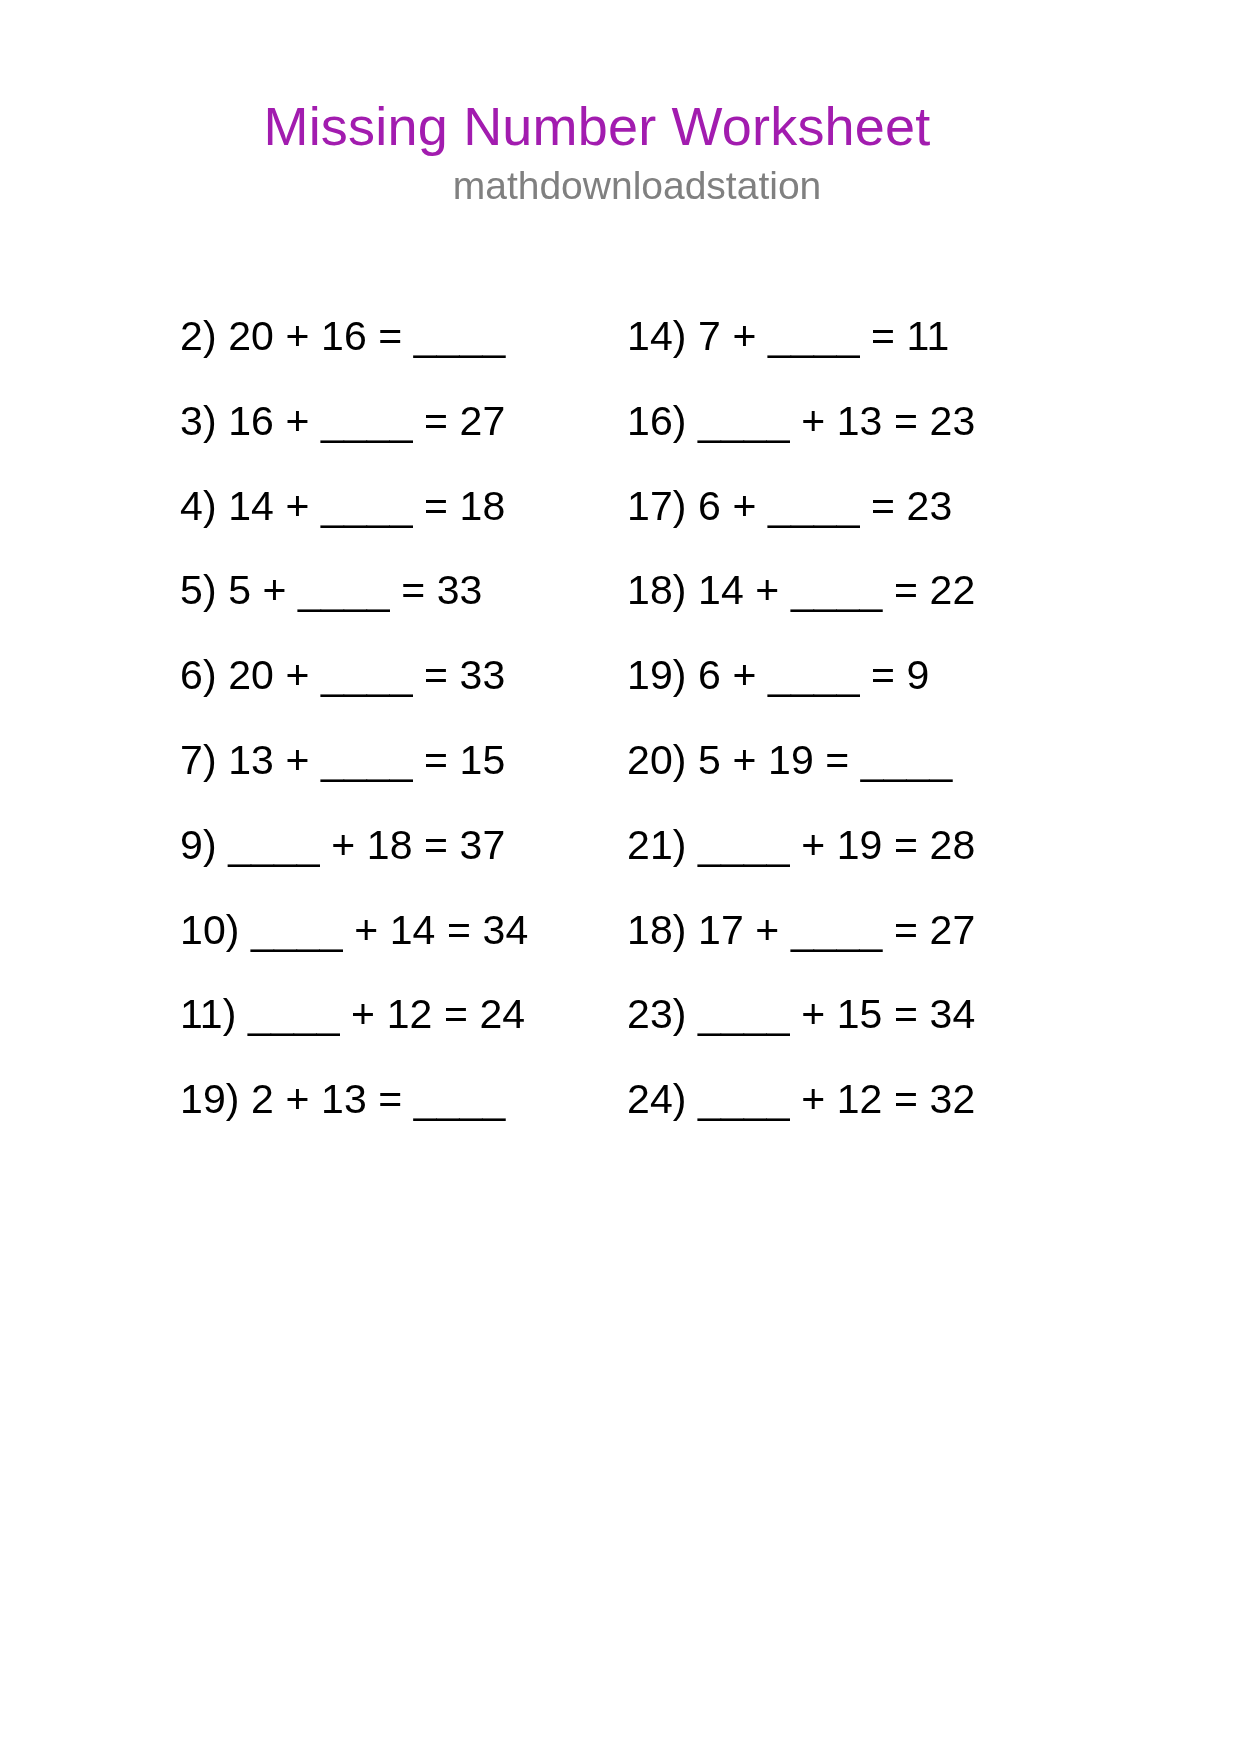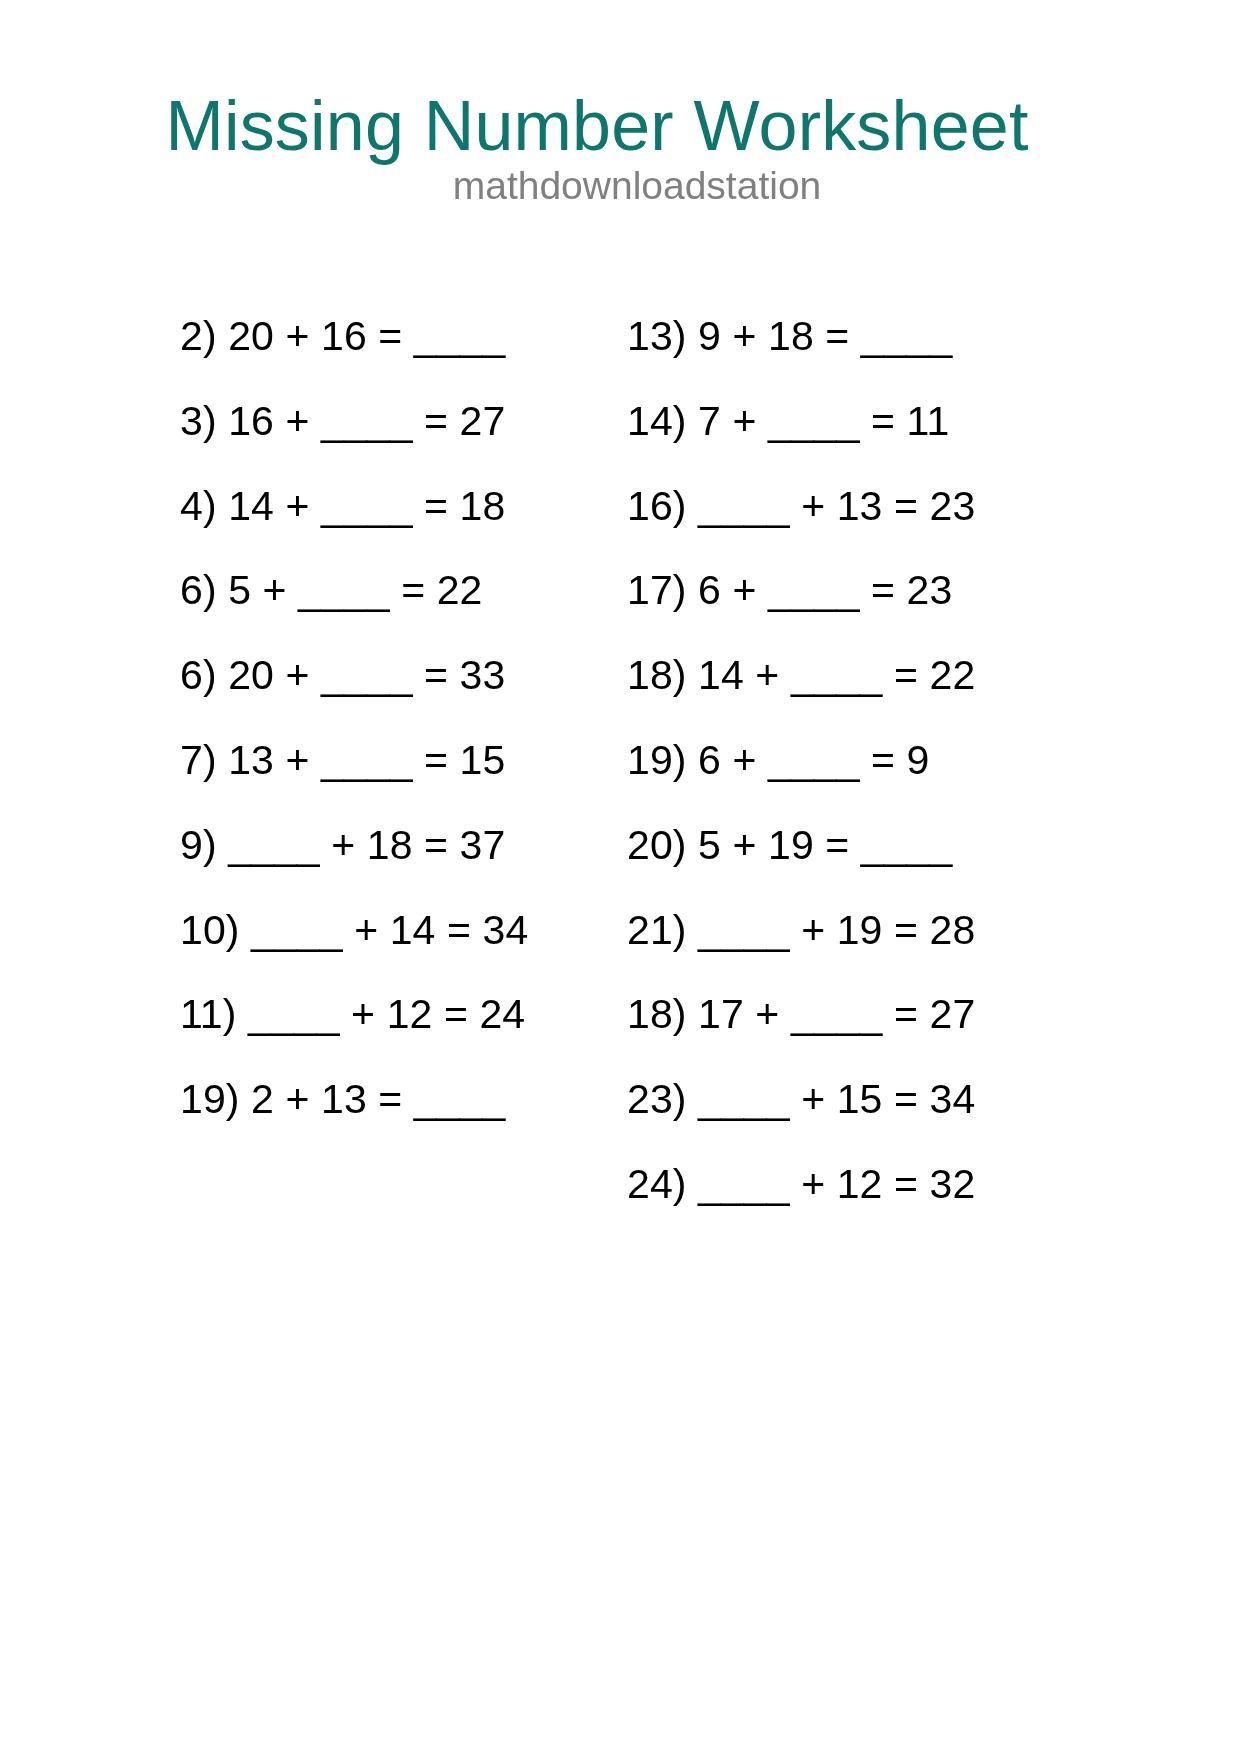--- a/index.html
+++ b/index.html
@@ -21,24 +21,24 @@
       width: 1240px;
       height: 1754px;
       background: #ffffff;
     }
     .title {
       position: absolute;
       left: 0;
       width: 1194px;
       top: 94px;
       text-align: center;
-      font-size: 70px;
+      font-size: 54px;
       line-height: 64px;
       letter-spacing: 0.2px;
-      color: #0f766e;
+      color: #a21caf;
       white-space: nowrap;
     }
     .subtitle {
       position: absolute;
       left: 0;
       width: 1274px;
       top: 163px;
       text-align: center;
       font-size: 39px;
       line-height: 46px;
@@ -64,31 +64,30 @@
 <body>
 
 <div class="page">
   <div class="title">Missing Number Worksheet</div>
   <div class="subtitle">mathdownloadstation</div>
 
   <div class="column col-left">
     <div class="problem"><span>2) 20 + 16 = ____</span></div>
     <div class="problem"><span>3) 16 + ____ = 27</span></div>
     <div class="problem"><span>4) 14 + ____ = 18</span></div>
-    <div class="problem"><span>6) 5 + ____ = 22</span></div>
+    <div class="problem"><span>5) 5 + ____ = 33</span></div>
     <div class="problem"><span>6) 20 + ____ = 33</span></div>
     <div class="problem"><span>7) 13 + ____ = 15</span></div>
     <div class="problem"><span>9) ____ + 18 = 37</span></div>
     <div class="problem"><span>10) ____ + 14 = 34</span></div>
     <div class="problem"><span>11) ____ + 12 = 24</span></div>
     <div class="problem"><span>19) 2 + 13 = ____</span></div>
   </div>
 
   <div class="column col-right">
-    <div class="problem"><span>13) 9 + 18 = ____</span></div>
     <div class="problem"><span>14) 7 + ____ = 11</span></div>
     <div class="problem"><span>16) ____ + 13 = 23</span></div>
     <div class="problem"><span>17) 6 + ____ = 23</span></div>
     <div class="problem"><span>18) 14 + ____ = 22</span></div>
     <div class="problem"><span>19) 6 + ____ = 9</span></div>
     <div class="problem"><span>20) 5 + 19 = ____</span></div>
     <div class="problem"><span>21) ____ + 19 = 28</span></div>
     <div class="problem"><span>18) 17 + ____ = 27</span></div>
     <div class="problem"><span>23) ____ + 15 = 34</span></div>
     <div class="problem"><span>24) ____ + 12 = 32</span></div>

